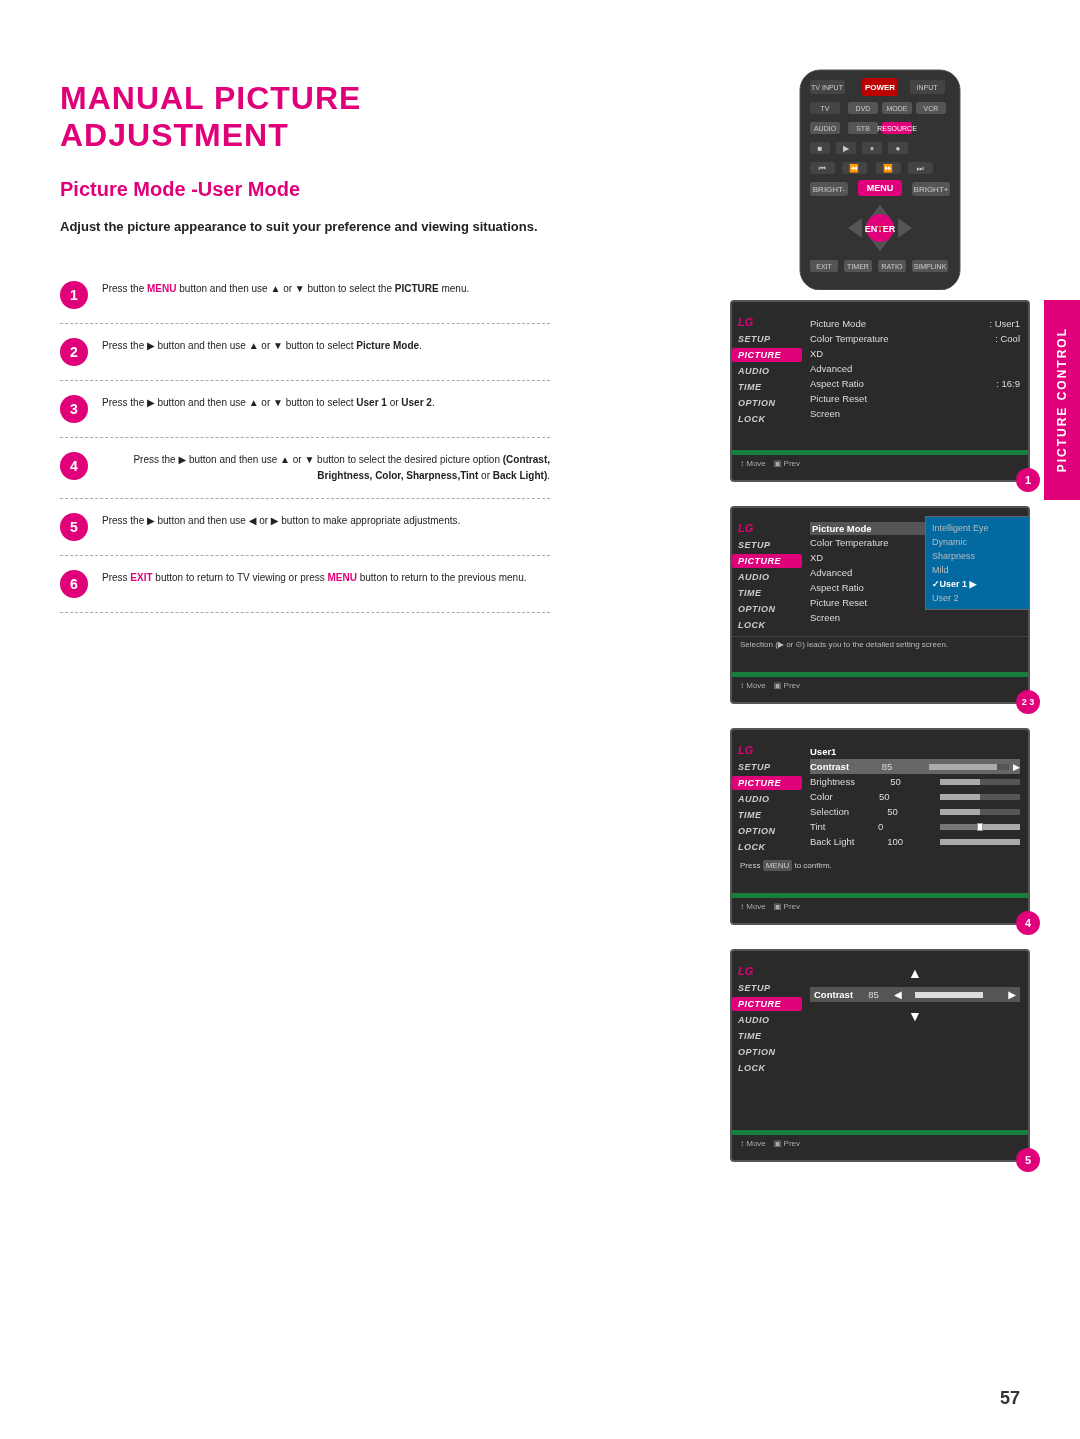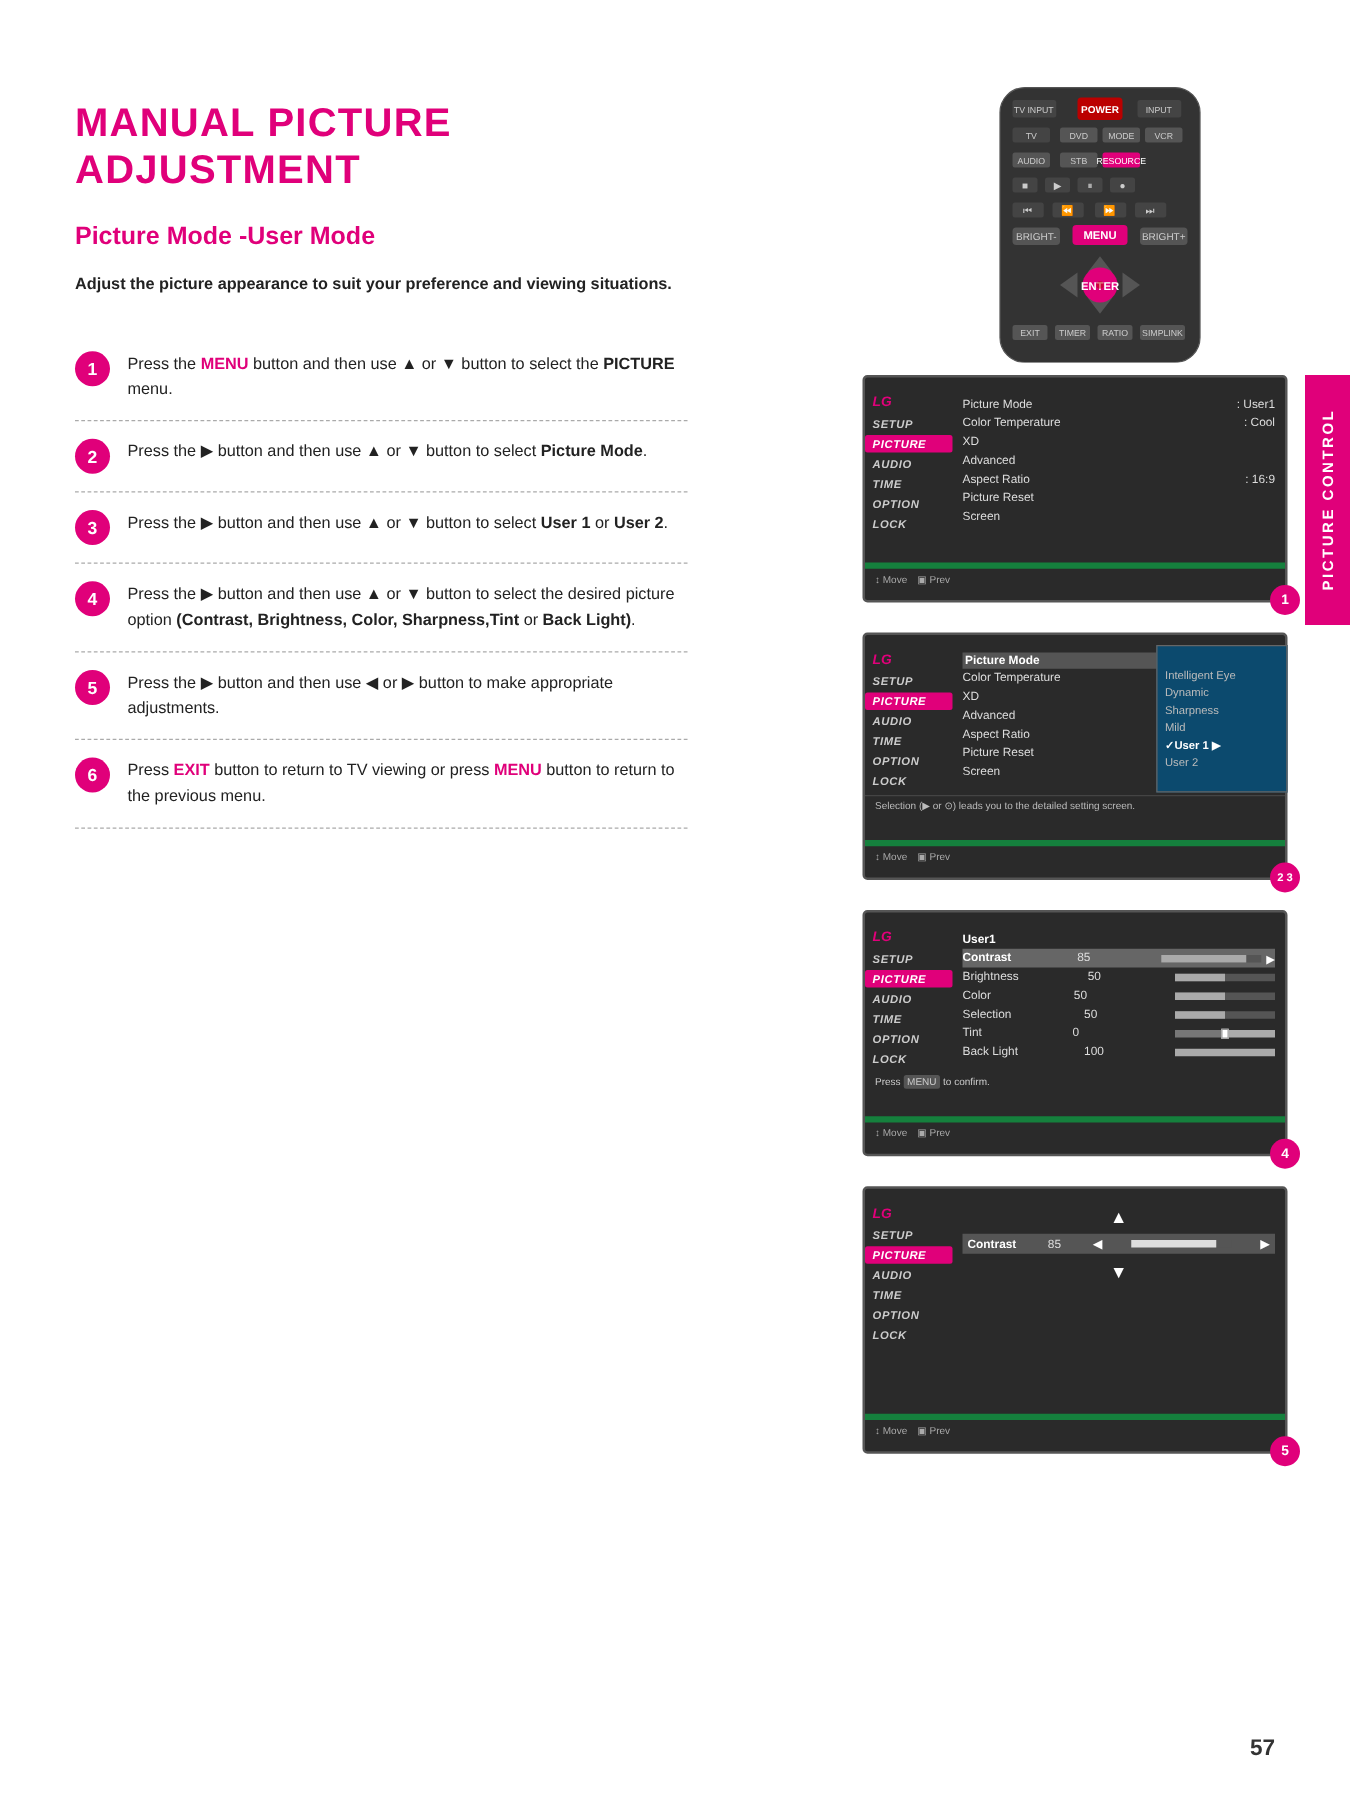--- a/index.html
+++ b/index.html
@@ -63,23 +63,24 @@
       color: #fff;
       font-size: 14px;
       font-weight: bold;
       display: flex;
       align-items: center;
       justify-content: center;
       flex-shrink: 0;
     }
 
     .step-text {
-      font-size: 13px;
+      font-size: 10px;
       color: #222;
       line-height: 1.6;
+      text-align: right;
     }
 
     .step-text .menu-btn {
       color: #e0007a;
       font-weight: bold;
     }
 
     .step-text .bold {
       font-weight: bold;
     }
@@ -106,21 +107,21 @@
     }
 
     
     .menu-screen {
       background: #2a2a2a;
       border: 2px solid #555;
       border-radius: 4px;
       margin-bottom: 16px;
       padding: 8px 0;
       position: relative;
-      width: 340px;
+      width: 300px;
     }
 
     .menu-screen-inner {
       display: flex;
     }
 
     .menu-sidebar {
       width: 70px;
       padding: 4px 0;
       display: flex;
@@ -493,21 +494,21 @@
         <div class="menu-row">
           <span class="menu-label">Aspect Ratio</span>
         </div>
         <div class="menu-row">
           <span class="menu-label">Picture Reset</span>
         </div>
         <div class="menu-row">
           <span class="menu-label">Screen</span>
         </div>
 
-        <div style="position:absolute; right:-2px; top:0; background:#0c4a6e; border:1px solid #666; padding:16px 6px; width:105px; z-index:10;">
+        <div style="position:absolute; right:-2px; top:0; background:#0369a1; border:1px solid #666; padding:4px 6px; width:105px; z-index:10;">
           <div class="option-item">Intelligent Eye</div>
           <div class="option-item">Dynamic</div>
           <div class="option-item">Sharpness</div>
           <div class="option-item">Mild</div>
           <div class="option-item selected">✓User 1 ▶</div>
           <div class="option-item">User 2</div>
         </div>
       </div>
     </div>
     <div style="padding:3px 8px; font-size:8px; color:#bbb; border-top:1px solid #444;">

